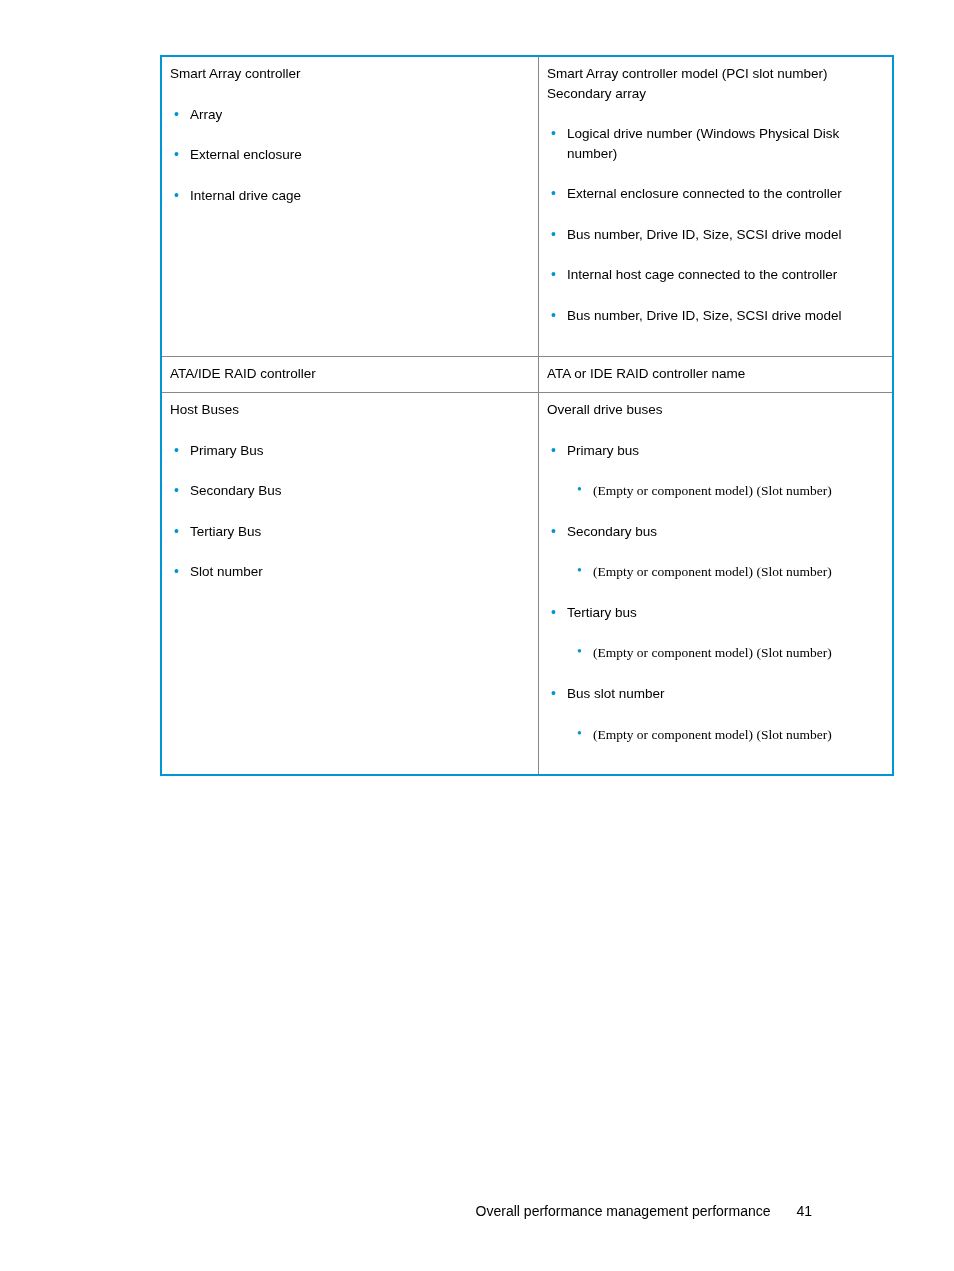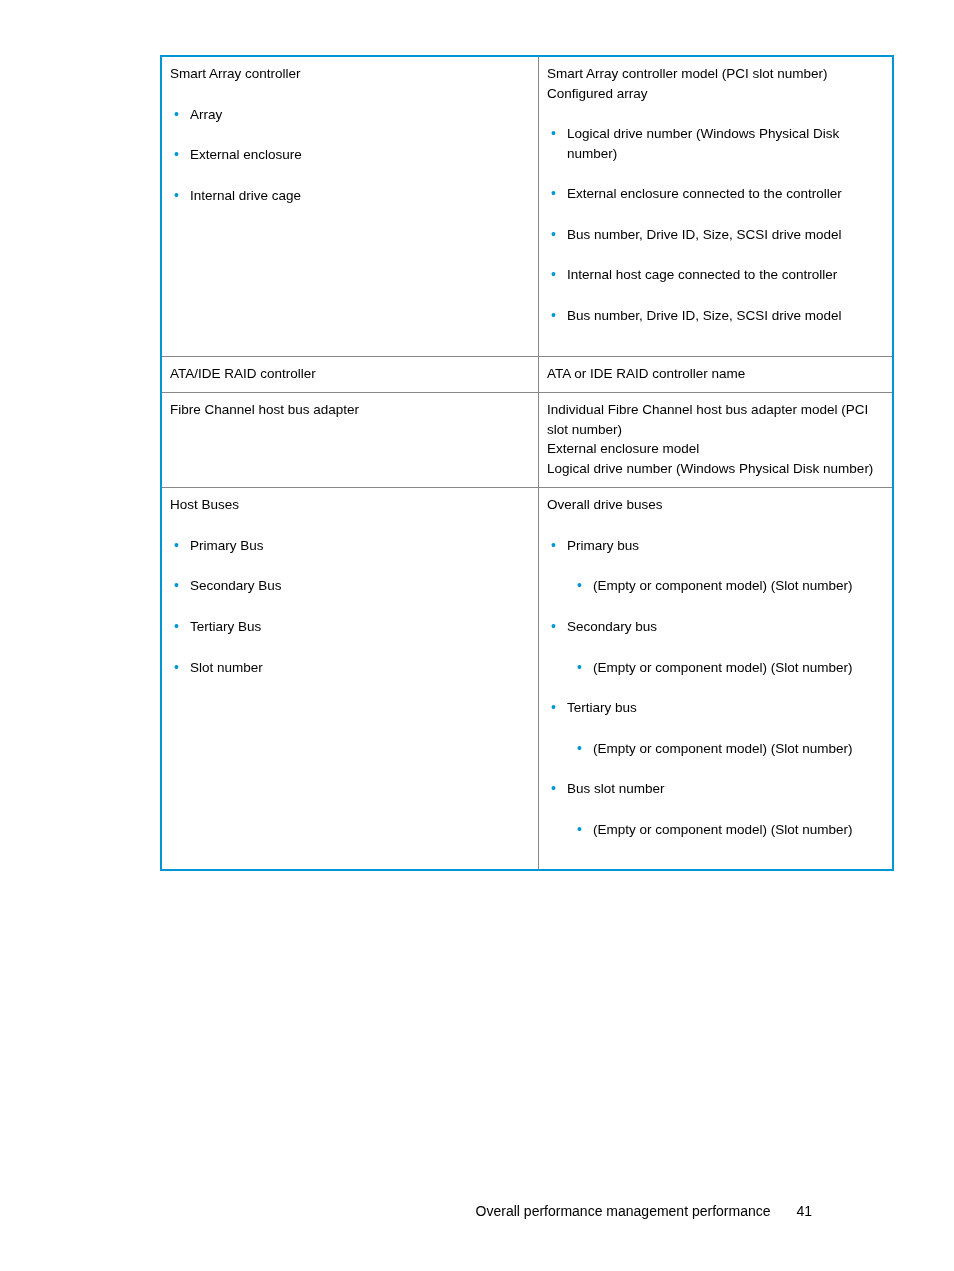--- a/index.html
+++ b/index.html
@@ -8,21 +8,21 @@
     padding:55px 45px 0 60px;}
   table.doc{width:734px;margin-left:100px;border-collapse:collapse;
     border:2px solid #0096d6;}
   table.doc td{border:1px solid #888;vertical-align:top;padding:7px 8px 9px 8px;
     font-size:13.5px;}
   table.doc td:first-child{width:360px;}
   ul.b{list-style:none;margin:2px 0 0 0;padding:0;}
   ul.b>li{position:relative;padding-left:20px;margin:21px 0;}
   ul.b>li::before{content:"•";color:#0096d6;position:absolute;left:4px;top:0;
     font-size:14px;line-height:1.3;}
-  ul.b ul.b{margin-left:6px;}
+  ul.b ul.b{margin-left:6px;font-family:Liberation Serif, serif;}
   .footer{position:absolute;bottom:50px;right:44px;font-size:14px;}
   .footer .pn{margin-left:22px;}
 </style>
 </head>
 <body>
 
 <div class="page">
 
   <table class="doc">
     <tbody>
@@ -31,51 +31,41 @@
         <td>
           <div>Smart Array controller</div>
           <ul class="b">
             <li>Array</li>
             <li>External enclosure</li>
             <li>Internal drive cage</li>
           </ul>
         </td>
         <td>
           <div>Smart Array controller model (PCI slot number)</div>
-          <div>Configured array</div>
+          <div>Secondary array</div>
           <ul class="b">
             <li>Logical drive number (Windows Physical Disk number)</li>
             <li>External enclosure connected to the controller</li>
             <li>Bus number, Drive ID, Size, SCSI drive model</li>
             <li>Internal host cage connected to the controller</li>
             <li>Bus number, Drive ID, Size, SCSI drive model</li>
           </ul>
         </td>
       </tr>
 
 
       <tr>
         <td>
             <div>ATA/IDE RAID controller</div>
           </td>
         <td>
             <div>ATA or IDE RAID controller name</div>
           </td>
       </tr>
 
-      <tr>
-        <td>
-            <div>Fibre Channel host bus adapter</div>
-          </td>
-        <td>
-          <div>Individual Fibre Channel host bus adapter model (PCI slot number)</div>
-          <div>External enclosure model</div>
-          <div>Logical drive number (Windows Physical Disk number)</div>
-        </td>
-      </tr>
 
       <tr>
         <td>
           <div>Host Buses</div>
           <ul class="b">
             <li>Primary Bus</li>
             <li>Secondary Bus</li>
             <li>Tertiary Bus</li>
             <li>Slot number</li>
           </ul>

